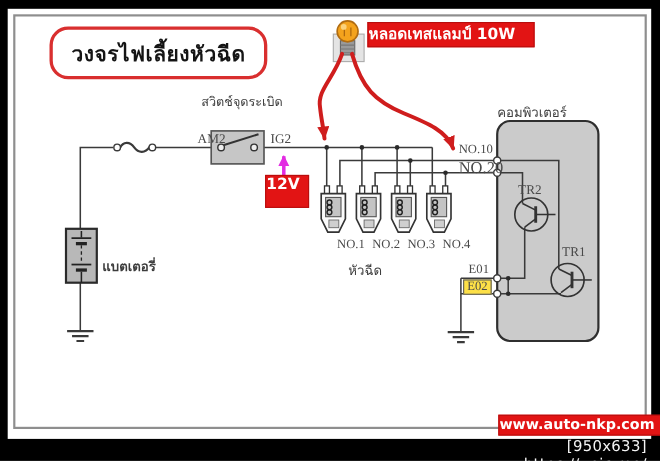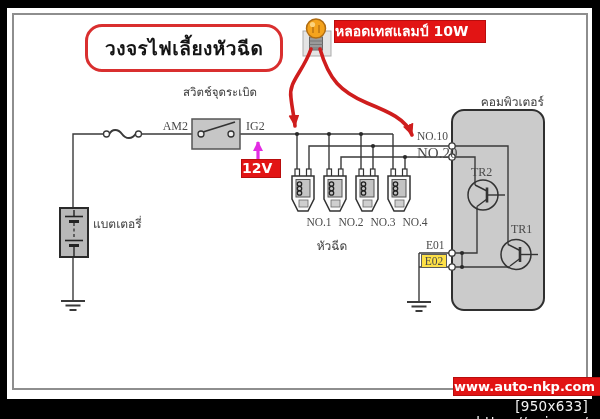--- a/index.html
+++ b/index.html
@@ -7,35 +7,35 @@
     width:600px;height:419px;position:relative;background:#000;
     font-family:"DejaVu Sans",sans-serif;overflow:hidden;
   }
   .abs{position:absolute;}
   #paper{left:7px;top:8px;width:585px;height:391px;background:#fff;}
   #frame{left:12px;top:13px;width:576px;height:377px;border:2px solid #8e8e8e;box-sizing:border-box;}
   #diagram-svg{left:0;top:0;}
   #title-box{
     left:45px;top:24px;padding:6px 17px;background:#fff;
     border:3px solid #d92f2f;border-radius:17px;
-    font-size:19px;font-weight:bold;color:#141414;letter-spacing:.5px;margin-left:40px;
+    font-size:19px;font-weight:bold;color:#141414;letter-spacing:.5px;
   }
   .red-tag{
     background:#e21414;color:#fff;font-weight:bold;text-align:left;
     border:1px solid #b80d0d;box-sizing:border-box;
   }
   #lamp-tag{left:334px;top:20px;width:152px;height:23px;font-size:14px;line-height:21px;}
-  #v12-tag{left:241px;top:159px;width:40px;height:19px;font-size:14px;line-height:17px;}
+  #v12-tag{left:241px;top:159px;width:40px;height:30px;font-size:14px;line-height:17px;}
   .th-label{color:#3c3c3c;font-size:12px;}
   .serif-label{font-family:"Liberation Serif",serif;color:#4a4a4a;font-size:12px;}
   #switch-label{left:163px;top:83px;width:114px;text-align:center;font-size:11.5px;}
-  #battery-label{left:93px;top:214px;}
+  #battery-label{left:93px;top:232px;font-weight:bold;}
   #injector-group-label{left:306px;top:236px;width:52px;text-align:center;}
-  #ecu-label{left:452px;top:92px;width:92px;text-align:right;}
-  #am2-label{left:156px;top:119px;width:32px;text-align:right;}
+  #ecu-label{left:452px;top:92px;width:92px;text-align:left;}
+  #am2-label{left:173px;top:119px;width:32px;text-align:right;}
   #ig2-label{left:246px;top:119px;}
   #no10-label{left:414px;top:130px;width:34px;text-align:right;font-size:11.5px;}
   #no20-label{left:417px;top:145px;width:31px;text-align:right;font-size:15px;}
   #e01-label{left:426px;top:239px;width:22px;text-align:left;font-size:11.5px;}
   #e02-label{left:421px;top:254px;width:24px;text-align:center;font-size:11.5px;border:1px solid #5a5a5a;line-height:12px;background:#fde047;}
   #tr2-label{left:471px;top:165px;}
   #tr1-label{left:511px;top:222px;}
   .inj-label{top:216px;width:34px;text-align:center;font-size:11.5px;margin-left:16px;}
   #site-tag{left:453px;top:377px;width:158px;height:19px;font-size:13px;line-height:17px;}
   #watermark{left:420px;top:398px;width:168px;height:19px;color:#f4f4f4;

